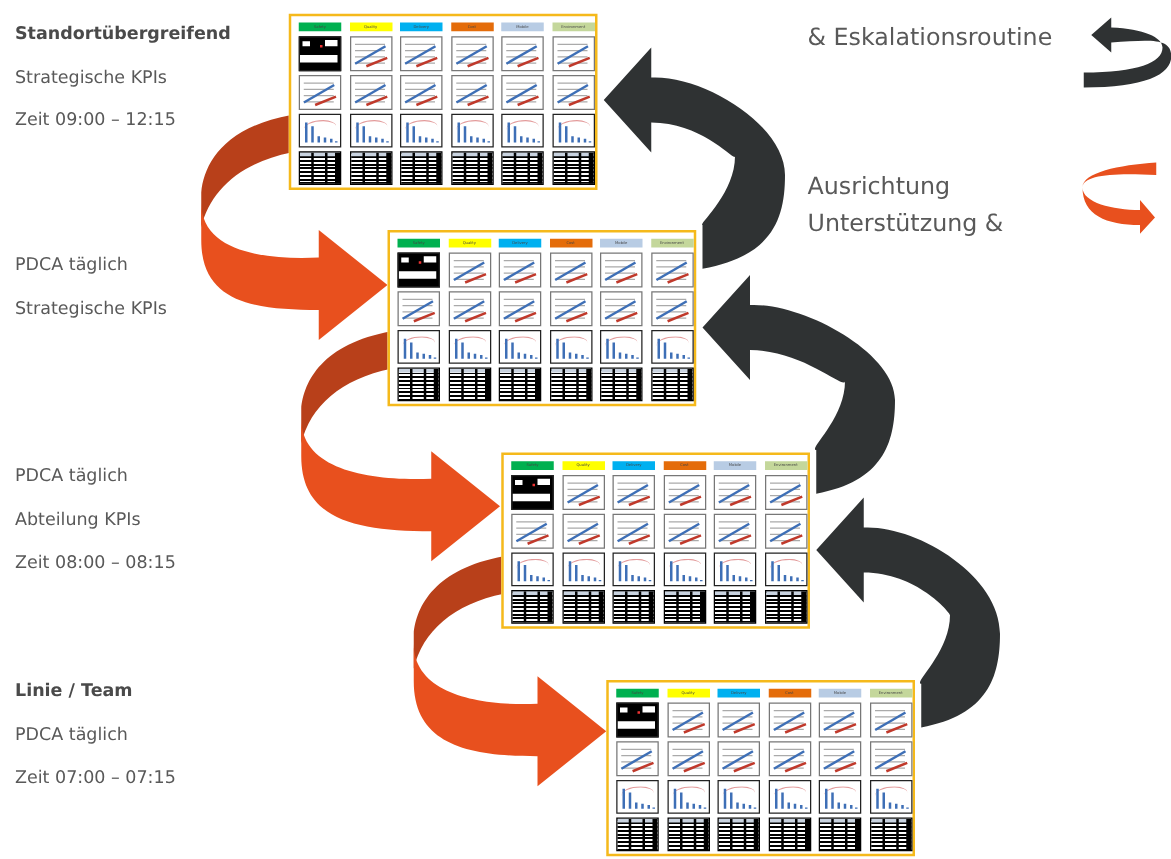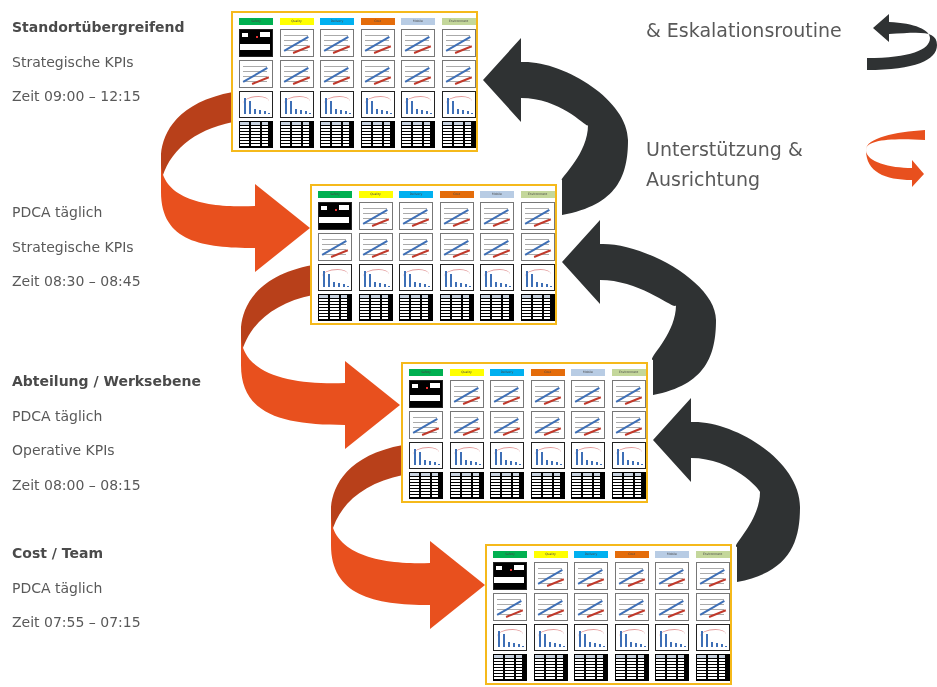--- a/index.html
+++ b/index.html
@@ -67,40 +67,38 @@
   </svg>
 
 <div class="level" style="top:10px">
   <div class="title">Standortübergreifend</div>
   <div>Strategische  KPIs</div>
   <div>Zeit 09:00 – 12:15</div>
 </div>
 <div class="level" style="top:195px">
   <div>PDCA täglich</div>
   <div>Strategische  KPIs</div>
-  <div>Zeit 08:30 – 08:45</div>
 </div>
 <div class="level" style="top:364px">
-  <div class="title">Abteilung / Werksebene</div>
   <div>PDCA täglich</div>
-  <div>Operative  KPIs</div>
+  <div>Abteilung  KPIs</div>
   <div>Zeit 08:00 – 08:15</div>
 </div>
 <div class="level" style="top:536px">
-  <div class="title">Cost / Team</div>
+  <div class="title">Linie / Team</div>
   <div>PDCA täglich</div>
-  <div>Zeit 07:55 – 07:15</div>
+  <div>Zeit 07:00 – 07:15</div>
 </div>
 
 <div class="legend-text" style="left:646px; top:8px; line-height:44px;">
   <div>&amp; Eskalationsroutine</div>
 </div>
 <div class="legend-text" style="left:646px; top:134px;">
+  <div>Ausrichtung</div>
   <div>Unterstützung &amp;</div>
-  <div>Ausrichtung</div>
 </div>
 
 <div class="board" style="left:231px; top:11px;">
     <div class="hdr" style="left: 6px; background: rgb(0, 176, 80);">Safety</div>
     <div class="hdr" style="left: 46.5px; background: rgb(255, 255, 0);">Quality</div>
     <div class="hdr" style="left: 87px; background: rgb(0, 176, 240);">Delivery</div>
     <div class="hdr" style="left: 127.5px; background: rgb(228, 108, 10);">Cost</div>
     <div class="hdr" style="left: 168px; background: rgb(184, 204, 228);">Mobile</div>
     <div class="hdr" style="left: 208.5px; background: rgb(196, 215, 155);">Environment</div>
     <div class="cell map" style="left: 6px; top: 16px; height: 28px;">

